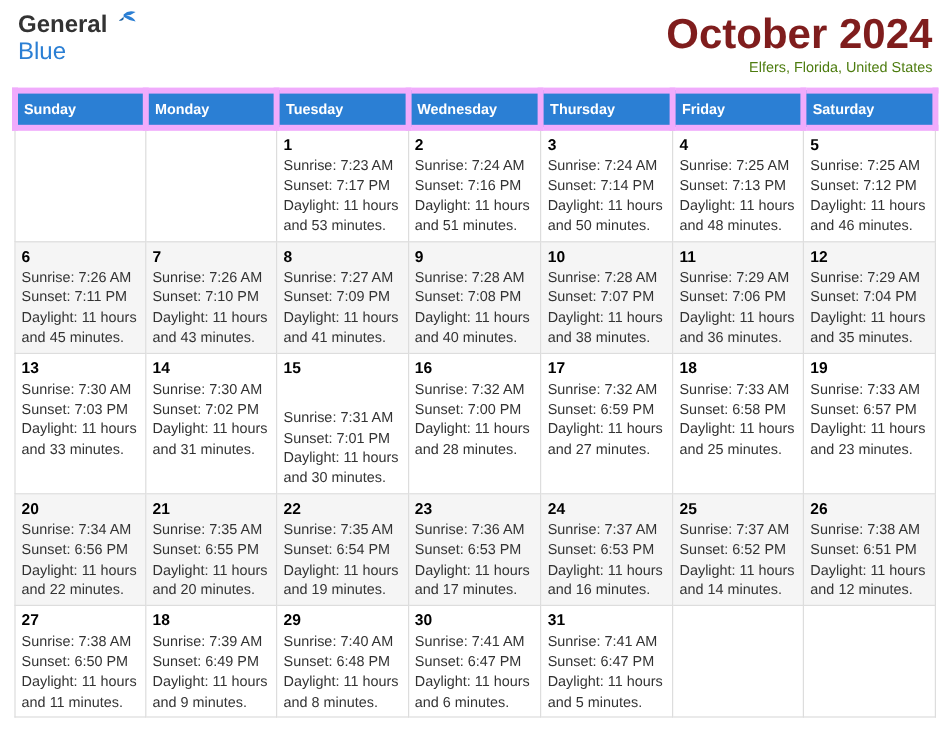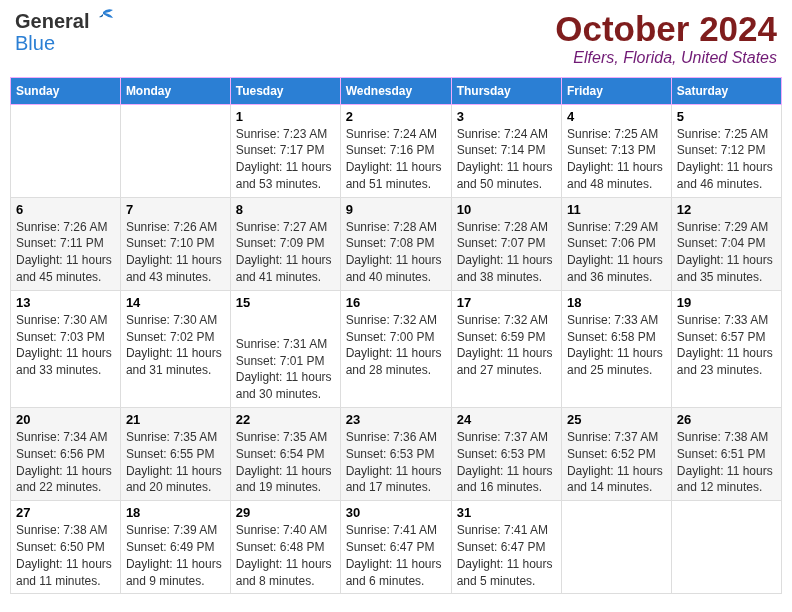--- a/index.html
+++ b/index.html
@@ -26,39 +26,38 @@
       line-height: 1.1;
     }
     .title-block { text-align: right; }
     .month-title {
       font-size: 35px;
       font-weight: bold;
       color: #7f1d1d;
       line-height: 1.1;
     }
     .location {
-      font-size: 16px;
-      color: #701a75;
-      font-style: italic;
+      font-size: 12px;
+      color: #4d7c0f;
     }
     table {
       width: 100%;
       border-collapse: collapse;
       font-size: 11px;
     }
     thead tr {
       background-color: #2b7fd4;
       color: white;
     }
     thead th {
       padding: 6px 5px;
       text-align: left;
       font-weight: bold;
       font-size: 12px;
-      border: 1px solid #f0abfc;
+      border: 5px solid #f0abfc;
     }
     tbody tr {
       border: 1px solid #ddd;
     }
     tbody td {
       vertical-align: top;
       padding: 4px 5px;
       border: 1px solid #ddd;
       min-height: 80px;
       width: 113px;

